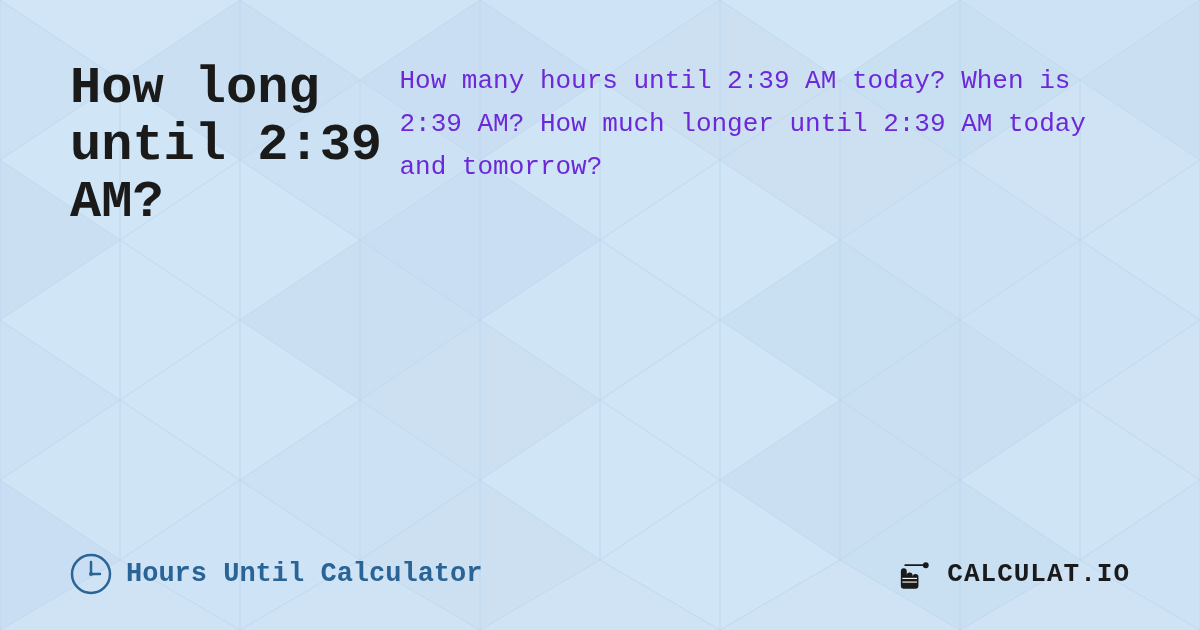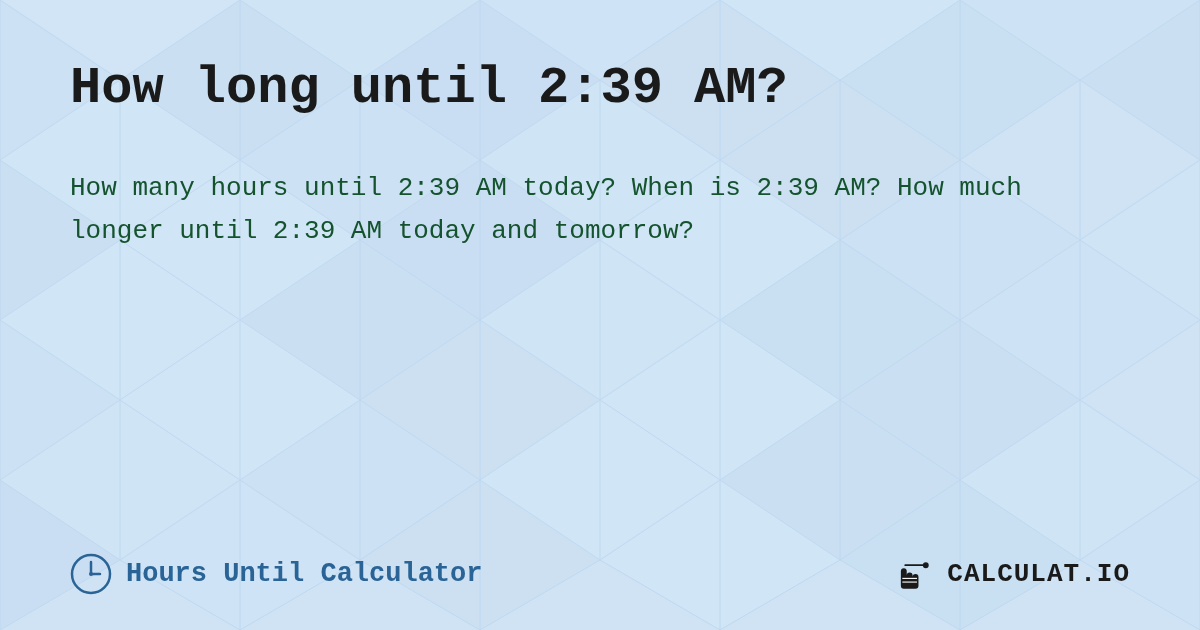--- a/index.html
+++ b/index.html
@@ -16,36 +16,36 @@
       position: relative;
       background-color: #d6e8f7;
     }
 
     .content {
       position: relative;
       z-index: 1;
       padding: 60px 70px 40px 70px;
       height: 100%;
       display: flex;
-      flex-direction: column;
+      flex-direction: row;
     }
 
     .main-title {
       font-size: 52px;
       font-weight: 900;
       color: #1a1a1a;
       font-family: 'Courier New', Courier, monospace;
       margin-bottom: 50px;
       line-height: 1.1;
     }
 
     .description {
       font-size: 26px;
       font-family: 'Courier New', Courier, monospace;
-      color: #14532d;
+      color: #6d28d9;
       line-height: 1.65;
       max-width: 1060px;
     }
 
     .footer {
       position: absolute;
       bottom: 35px;
       left: 70px;
       right: 70px;
       display: flex;

